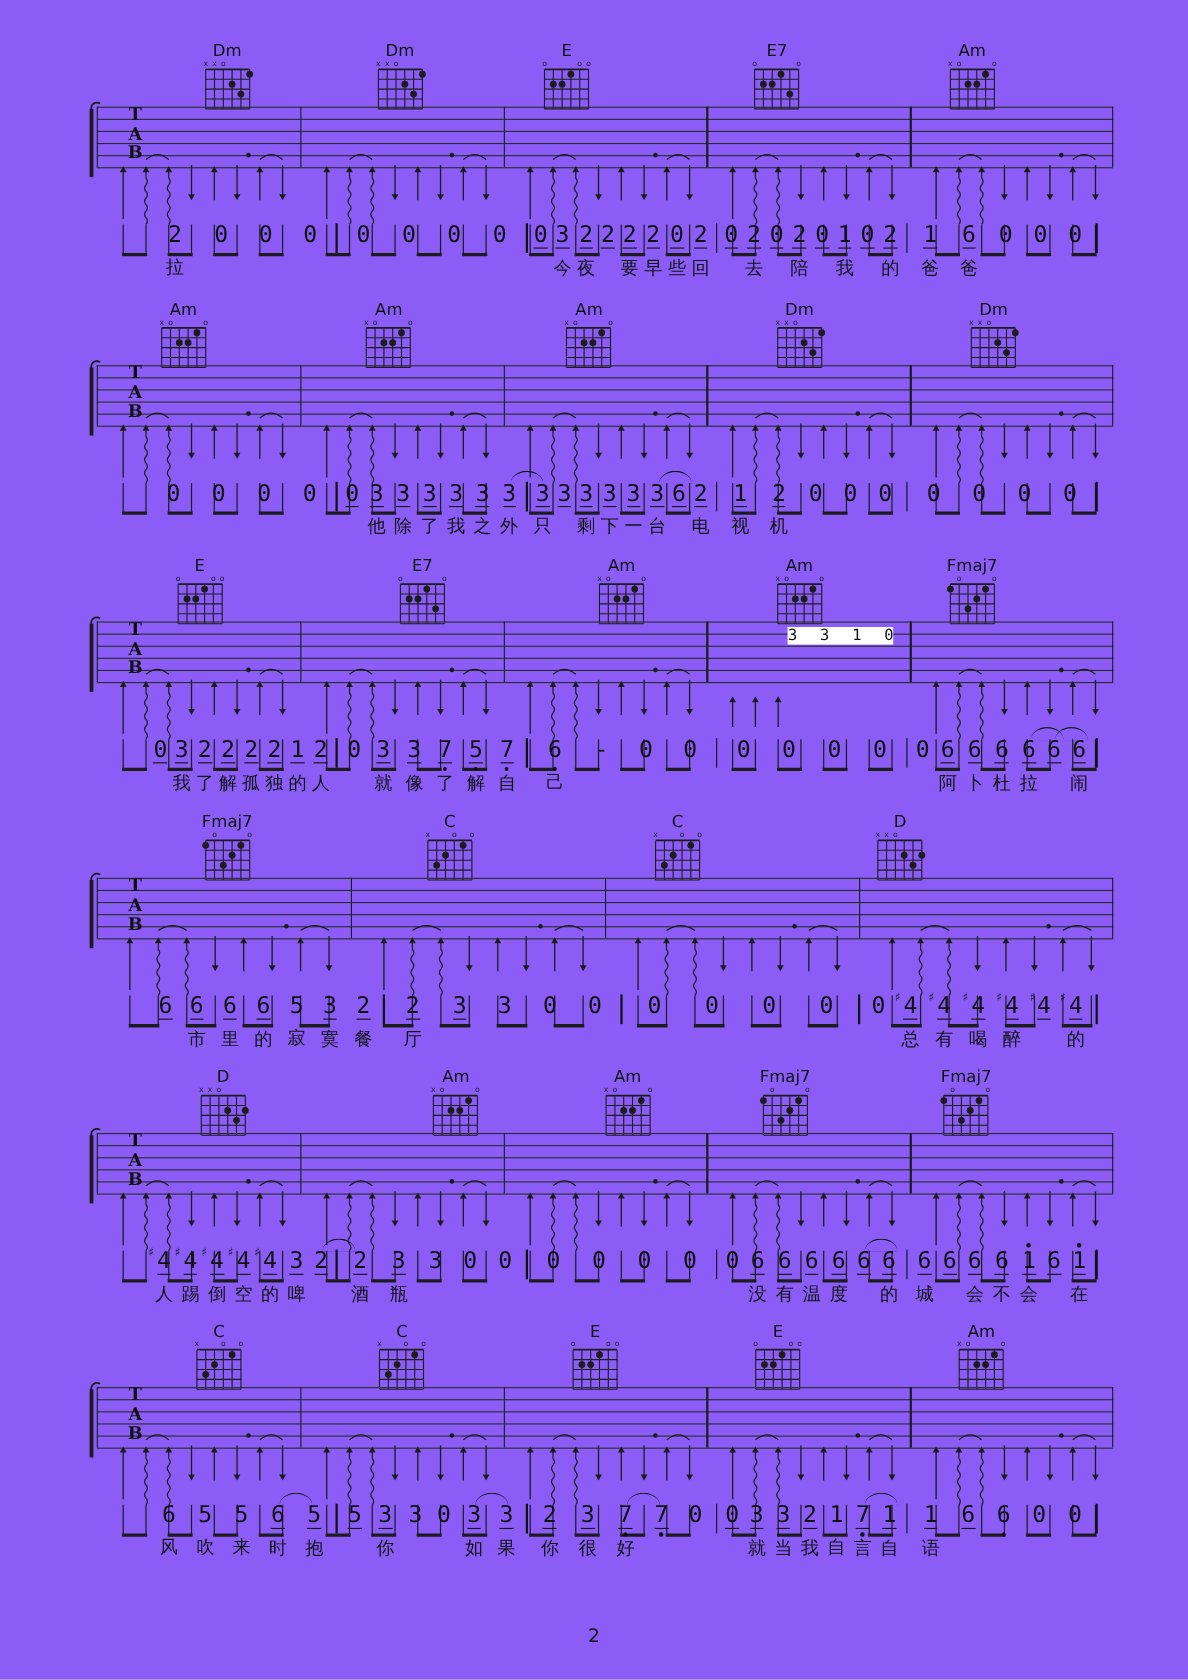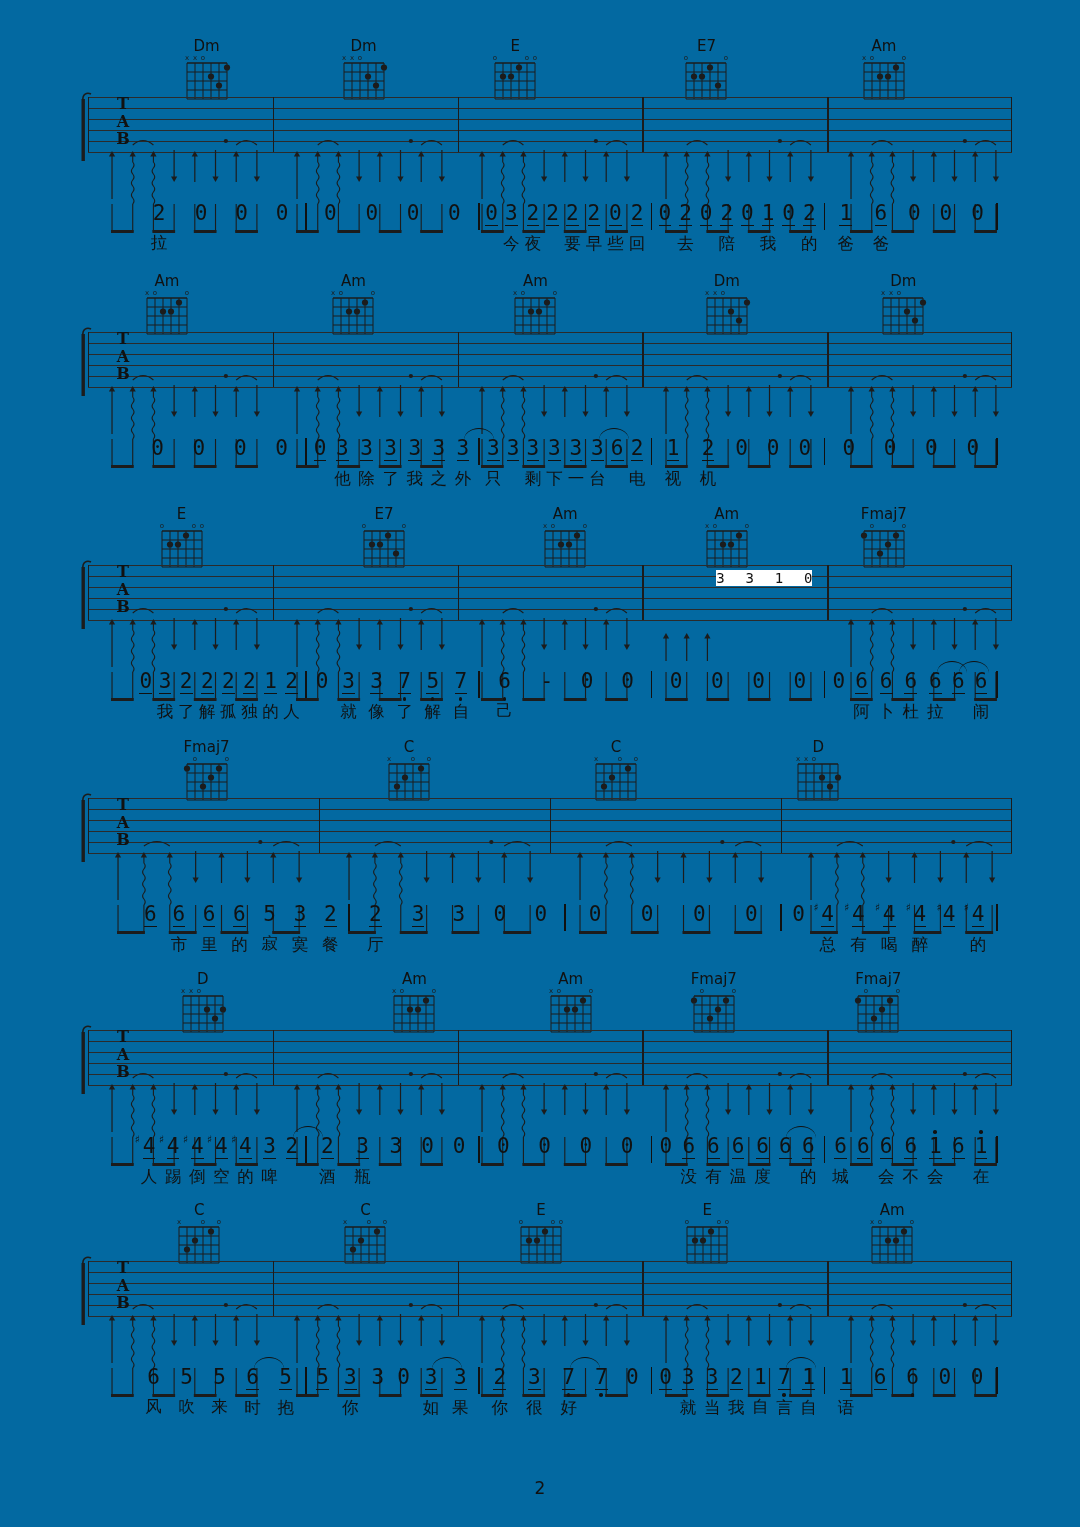--- a/index.html
+++ b/index.html
@@ -1,16 +1,16 @@
 <!DOCTYPE html>
 <html><head>
 <meta charset="utf-8">
 <style>
   html,body{margin:0;padding:0;background:#e8e8e8;}
-  #sheet{position:relative;width:1080px;height:1527px;background:#0369a1;margin:0 auto;
+  #sheet{position:relative;width:1080px;height:1527px;background:#8b5cf6;margin:0 auto;
          font-family:"DejaVu Sans",sans-serif;color:#111;overflow:hidden;}
   #score{position:absolute;left:88px;top:0;width:924px;height:1480px;}
   .system{position:absolute;left:0;width:924px;height:230px;}
   
   .chord{position:absolute;top:-6px;width:56px;text-align:center;}
   .chord .clabel{font-size:15px;line-height:14px;height:14px;font-family:"DejaVu Sans",sans-serif;}
   
   .staff{position:absolute;left:0;top:52px;width:924px;height:55px;}
   .sline{position:absolute;left:0;width:100%;height:1px;background:#2b2b2b;}
   .barline{position:absolute;top:0;width:1.4px;height:55px;background:#1c1c1c;}

